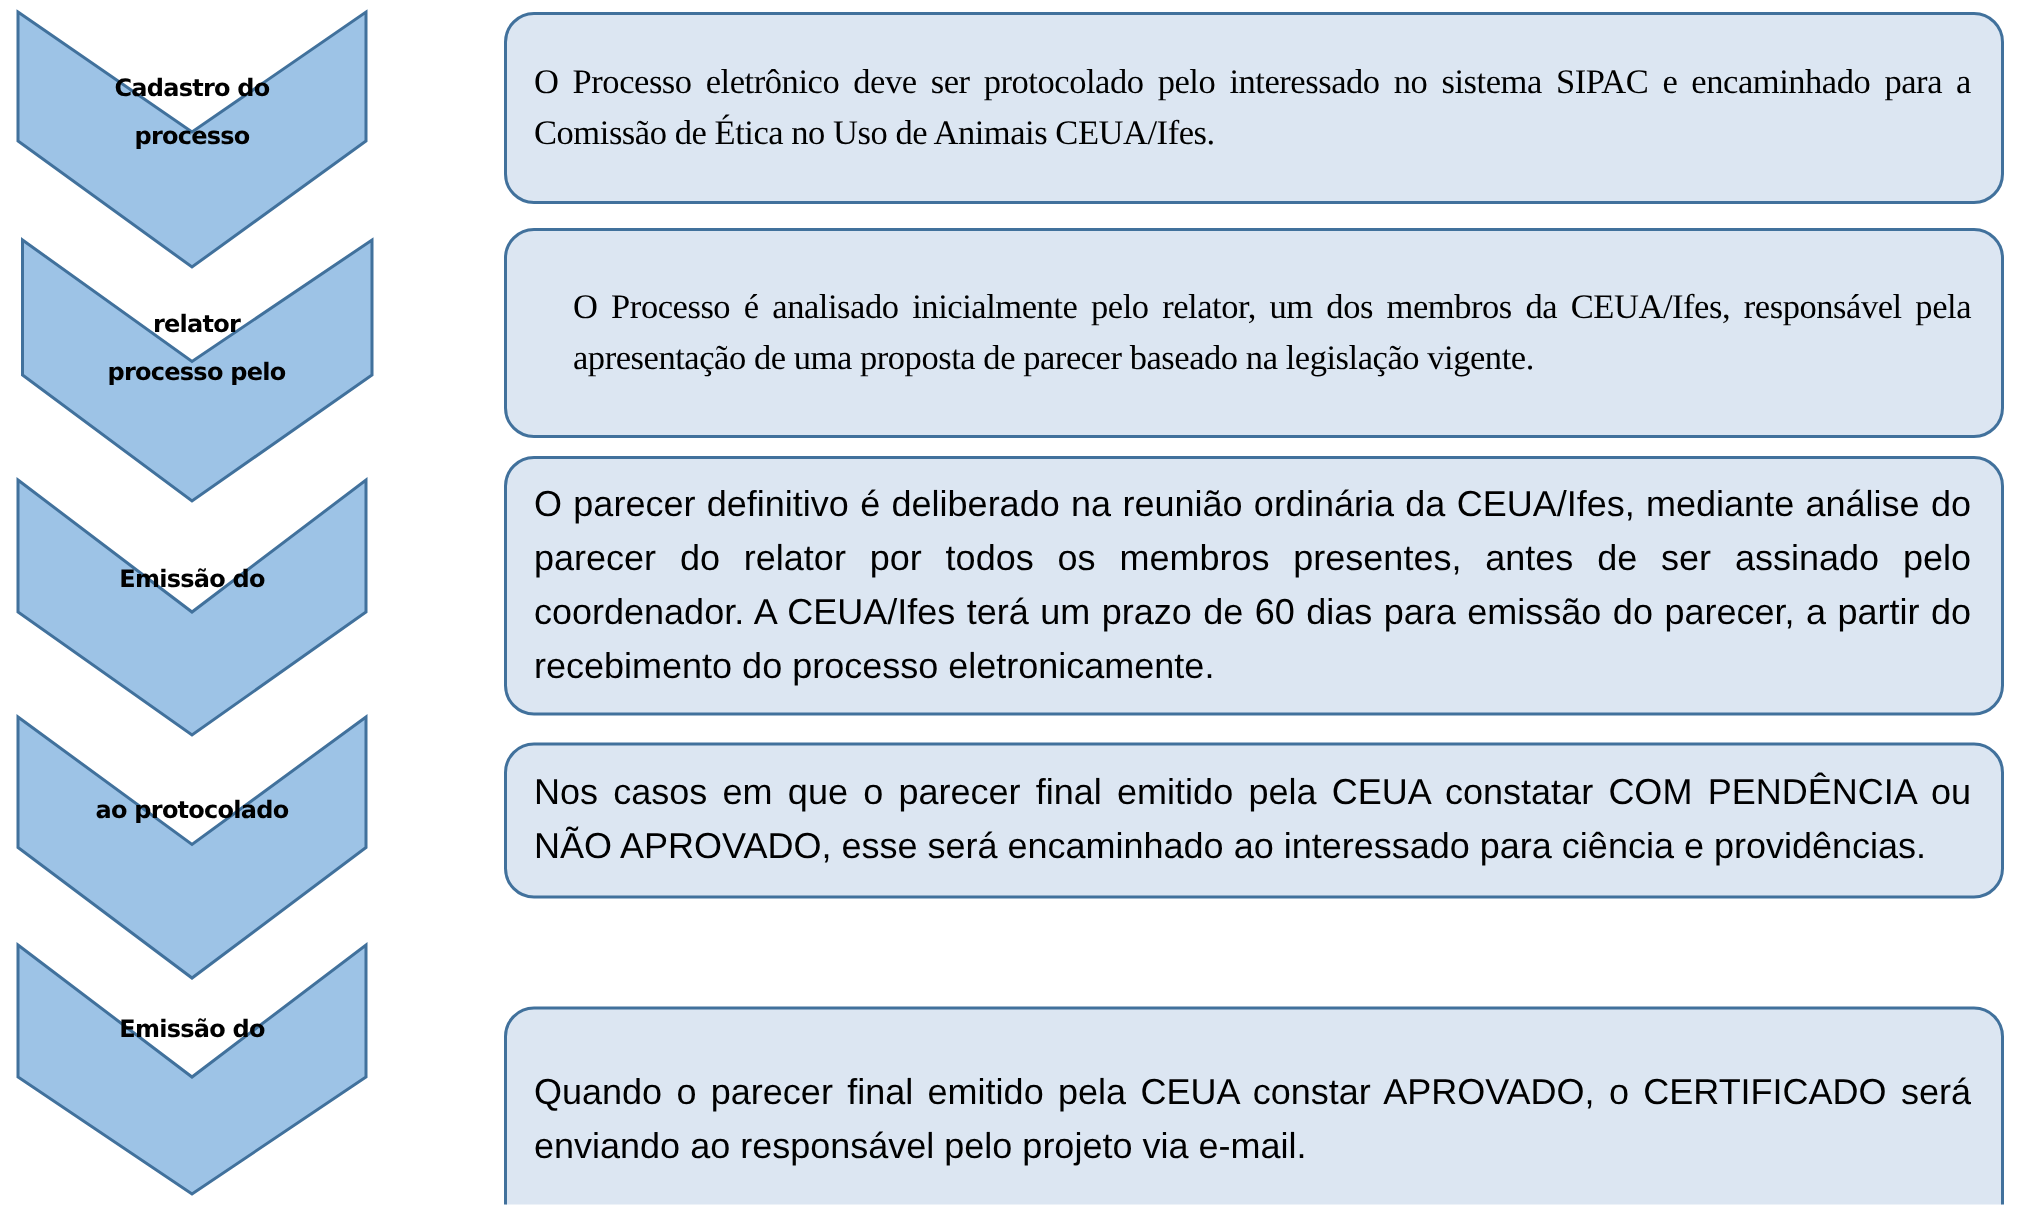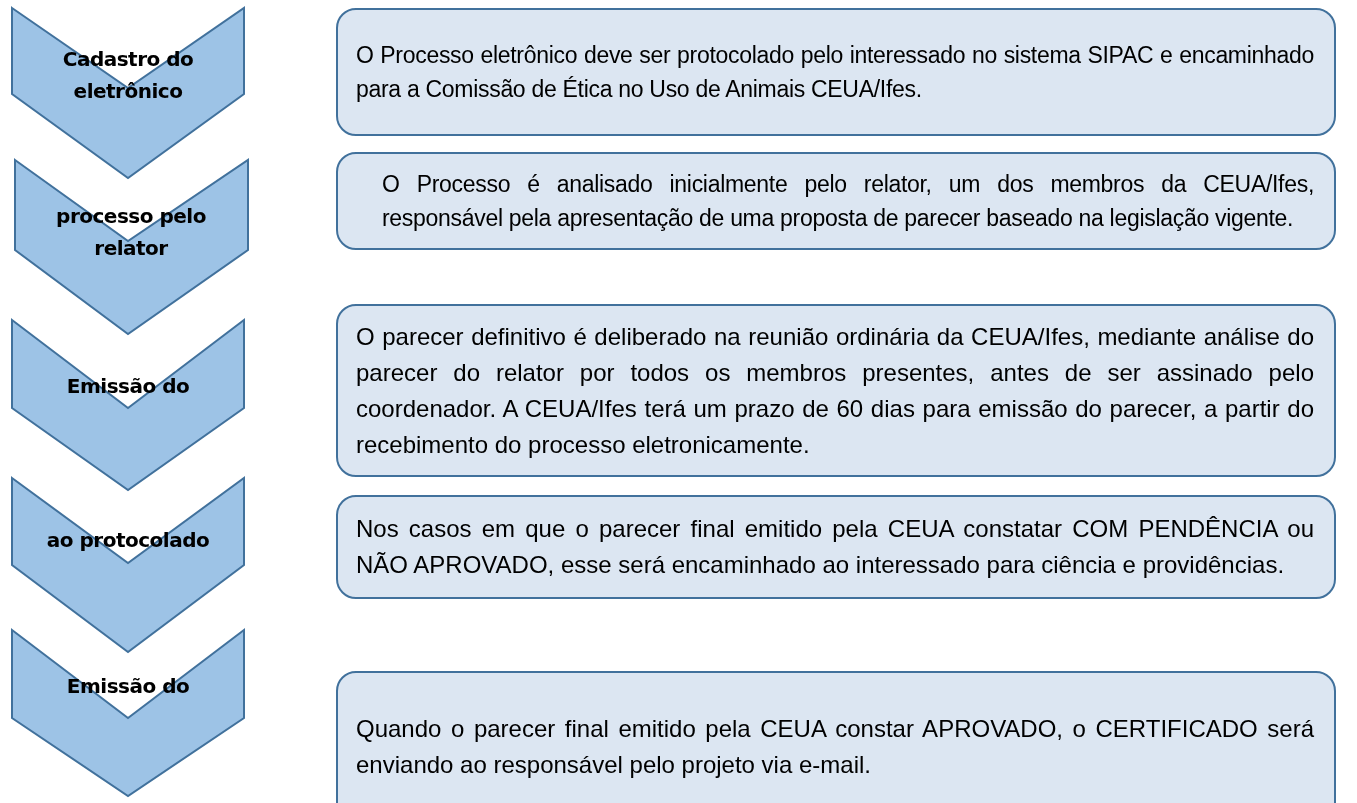--- a/index.html
+++ b/index.html
@@ -1,63 +1,63 @@
 <!DOCTYPE html>
 <html><head>
 <meta charset="utf-8">
 <style>
   html, body { margin: 0; padding: 0; background: #ffffff; }
   body { width: 1357px; height: 803px; position: relative; overflow: hidden;
          font-family: "Liberation Sans", "DejaVu Sans", sans-serif; }
   .chev-svg { position: absolute; left: 0; top: 0; }
   .chev-label { position: absolute; left: 12px; width: 232px; text-align: center;
-                font-weight: bold; font-size: 20px; line-height: 32px; color: #000;
+                font-weight: bold; font-size: 16px; line-height: 32px; color: #000;
                 font-family: "DejaVu Sans", sans-serif; letter-spacing: -0.5px; }
   .box { position: absolute; left: 336px; width: 1000px; box-sizing: border-box;
          background: #dce6f2; border: 2px solid #41719c; border-radius: 20px;
          display: flex; align-items: center; }
   .box-text { margin: 0 20px 0 18px; font-size: 23px; line-height: 34px; color: #000;
               text-align: justify; text-align-last: left;
-              font-family: Liberation Sans, sans-serif; letter-spacing: -0.3px; }
+              font-family: Liberation Serif, serif; letter-spacing: -0.3px; }
   .box.narrow .box-text { font-family: "Liberation Sans", sans-serif; font-size: 24px; line-height: 36px; letter-spacing: 0; }
   .box.indent .box-text { margin-left: 44px; }
 </style>
 </head>
 <body>
 
 <svg class="chev-svg" width="260" height="803">
   <polygon points="12,8 128,88 244,8 244,94 128,178 12,94" fill="#9dc3e6" stroke="#41719c" stroke-width="2"></polygon>
   <polygon points="15,160 128,241 248,160 248,250 128,334 15,250" fill="#9dc3e6" stroke="#41719c" stroke-width="2"></polygon>
   <polygon points="12,320 128,408 244,320 244,408 128,490 12,408" fill="#9dc3e6" stroke="#41719c" stroke-width="2"></polygon>
   <polygon points="12,478 128,563 244,478 244,565 128,652 12,565" fill="#9dc3e6" stroke="#41719c" stroke-width="2"></polygon>
   <polygon points="12,630 128,718 244,630 244,718 128,796 12,718" fill="#9dc3e6" stroke="#41719c" stroke-width="2"></polygon>
 </svg>
 
 <div class="chev-label" style="top:43px;">
   <div>Cadastro do</div>
-  <div>eletrônico</div>
+  <div>processo</div>
 </div>
 <div class="chev-label" style="top:200px;left:15px;">
+  <div>relator</div>
   <div>processo pelo</div>
-  <div>relator</div>
 </div>
 <div class="chev-label" style="top:370px;">
   <div>Emissão do</div>
 </div>
 <div class="chev-label" style="top:524px;">
   <div>ao protocolado</div>
 </div>
 <div class="chev-label" style="top:670px;">
   <div>Emissão do</div>
 </div>
 
 <div class="box" style="top:8px;height:128px;">
   <div class="box-text">O Processo eletrônico deve ser protocolado pelo interessado no sistema SIPAC e encaminhado para a Comissão de Ética no Uso de Animais CEUA/Ifes.</div>
 </div>
-<div class="box indent" style="top:152px;height:98px;">
+<div class="box indent" style="top:152px;height:140px;">
   <div class="box-text">O Processo é analisado inicialmente pelo relator, um dos membros da CEUA/Ifes, responsável pela apresentação de uma proposta de parecer baseado na legislação vigente.</div>
 </div>
 <div class="box narrow" style="top:304px;height:173px;">
   <div class="box-text">O parecer definitivo é deliberado na reunião ordinária da CEUA/Ifes, mediante análise do parecer do relator por todos os membros presentes, antes de ser assinado pelo coordenador. A CEUA/Ifes terá um prazo de 60 dias para emissão do parecer, a partir do recebimento do processo eletronicamente.</div>
 </div>
 <div class="box narrow" style="top:495px;height:104px;">
   <div class="box-text">Nos casos em que o parecer final emitido pela CEUA constatar COM PENDÊNCIA ou NÃO APROVADO, esse será encaminhado ao interessado para ciência e providências.</div>
 </div>
 <div class="box narrow" style="top:634px;height:152px;margin-top:37px;">
   <div class="box-text">Quando o parecer final emitido pela CEUA constar APROVADO, o CERTIFICADO será enviando ao responsável pelo projeto via e-mail.</div>

